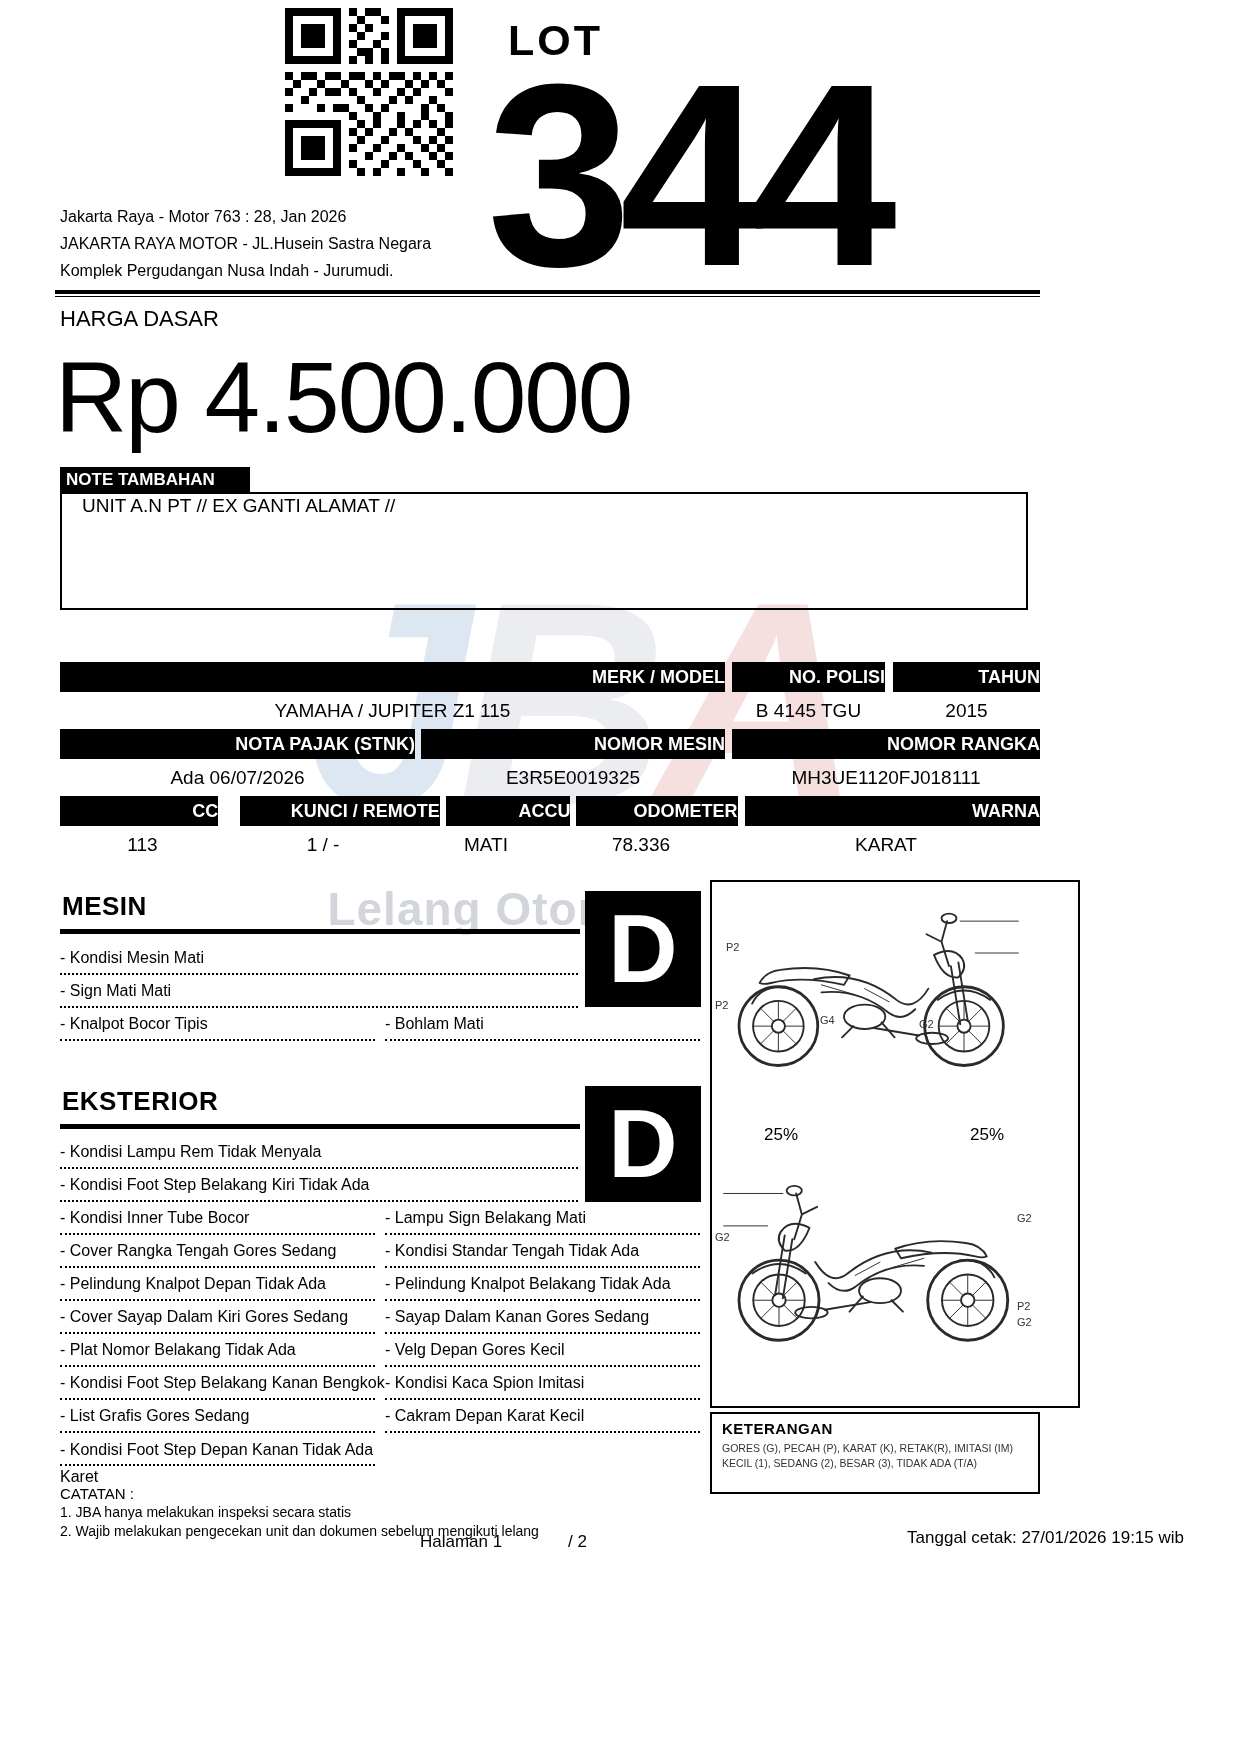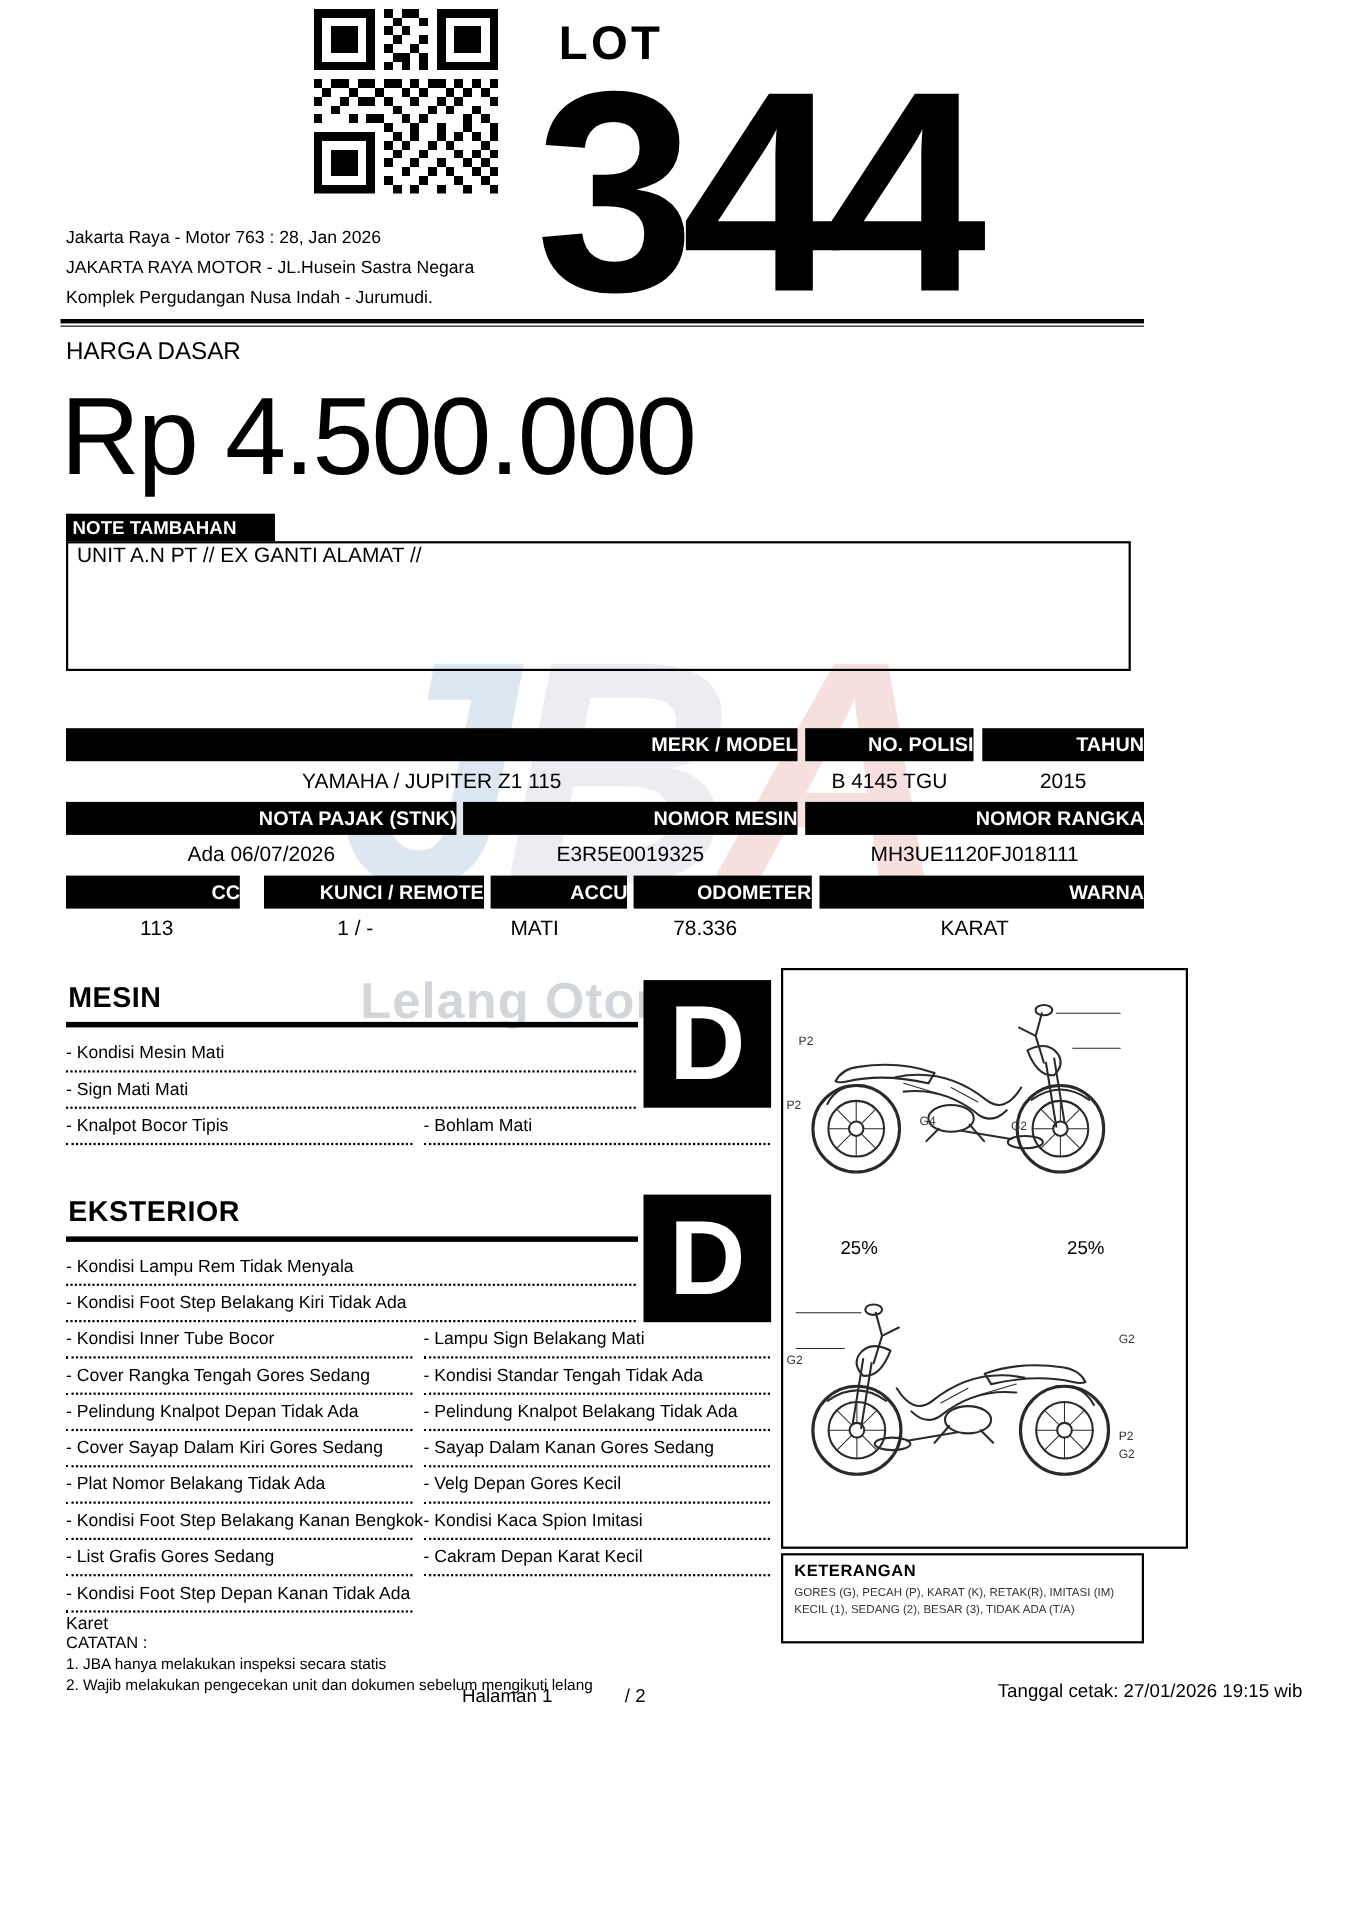--- a/index.html
+++ b/index.html
@@ -25,21 +25,21 @@
   .rule { left:55px; top:290px; width:985px; }
   .rule-thick { height:4px; background:#000; }
   .rule-thin  { height:1px; background:#000; margin-top:2px; }
 
   .harga-label { left:60px; top:306px; font-size:22px; }
   .harga-value { left:55px; top:340px; font-size:100px; letter-spacing:-2px; }
 
   .note-label { left:60px; top:467px; width:190px; height:25px; background:#000; color:#fff;
                 font-size:17px; font-weight:700; line-height:25px; padding-left:6px; box-sizing:border-box; }
   .note-box { left:60px; top:492px; width:968px; height:118px; border:2px solid #000; box-sizing:border-box; }
-  .note-text { font-size:19px; padding:1px 8px; }
+  .note-text { font-size:19px; padding:1px 20px; }
 
   .spec-table { left:60px; top:662px; width:980px; }
   .trow { display:flex; }
   .hcell { background:#000; color:#fff; font-weight:700; font-size:18px; text-align:right; height:30px; line-height:30px; }
   .vcell { font-size:19px; text-align:center; height:37px; line-height:37px; }
 
   .sec-title { font-size:26px; font-weight:700; letter-spacing:0.5px; }
   .sec-rule { height:5px; background:#000; }
   .grade { width:116px; height:116px; background:#000; color:#fff; font-size:96px; font-weight:700;
            display:flex; align-items:center; justify-content:center; }
@@ -245,21 +245,21 @@
 
   <div class="abs diagram-box">
     <svg class="bike bike-top" viewBox="0 0 320 180">
       <use href="#bike-shape"></use>
     </svg>
     <svg class="bike bike-bottom" viewBox="0 0 320 180">
       <use href="#bike-shape" transform="translate(320 0) scale(-1 1)"></use>
     </svg>
     <span class="ann" style="left:14px;top:59px">P2</span>
     <span class="ann" style="left:3px;top:117px">P2</span>
-    <span class="ann" style="left:124px;top:132px">G4</span>
+    <span class="ann" style="left:108px;top:132px">G4</span>
     <span class="ann" style="left:207px;top:136px">G2</span>
     <span class="pct" style="left:52px;top:243px">25%</span>
     <span class="pct" style="left:258px;top:243px">25%</span>
     <span class="ann" style="left:305px;top:330px">G2</span>
     <span class="ann" style="left:3px;top:349px">G2</span>
     <span class="ann" style="left:305px;top:418px">P2</span>
     <span class="ann" style="left:305px;top:434px">G2</span>
   </div>
 
   <div class="abs ket-box">

